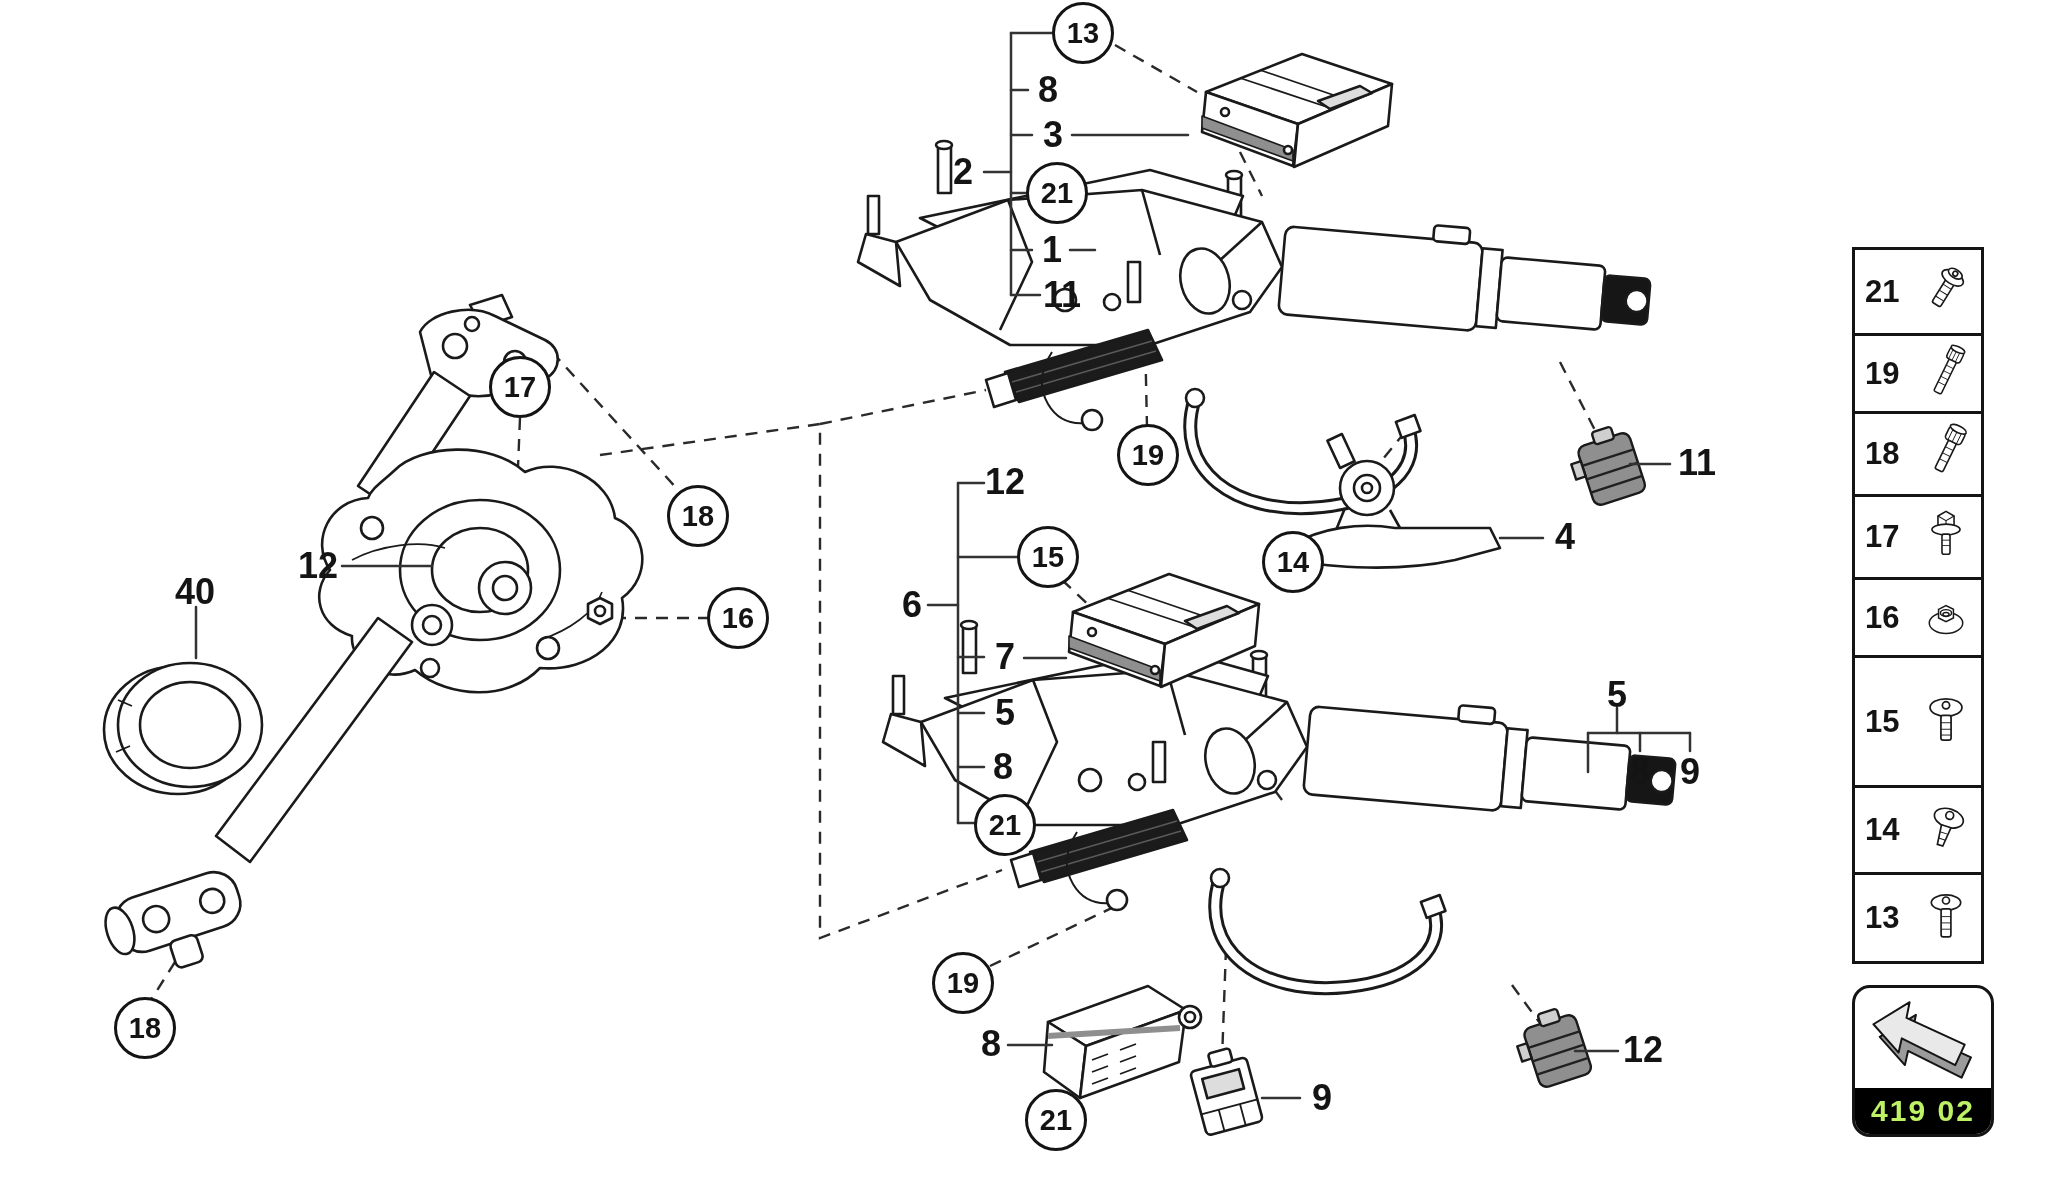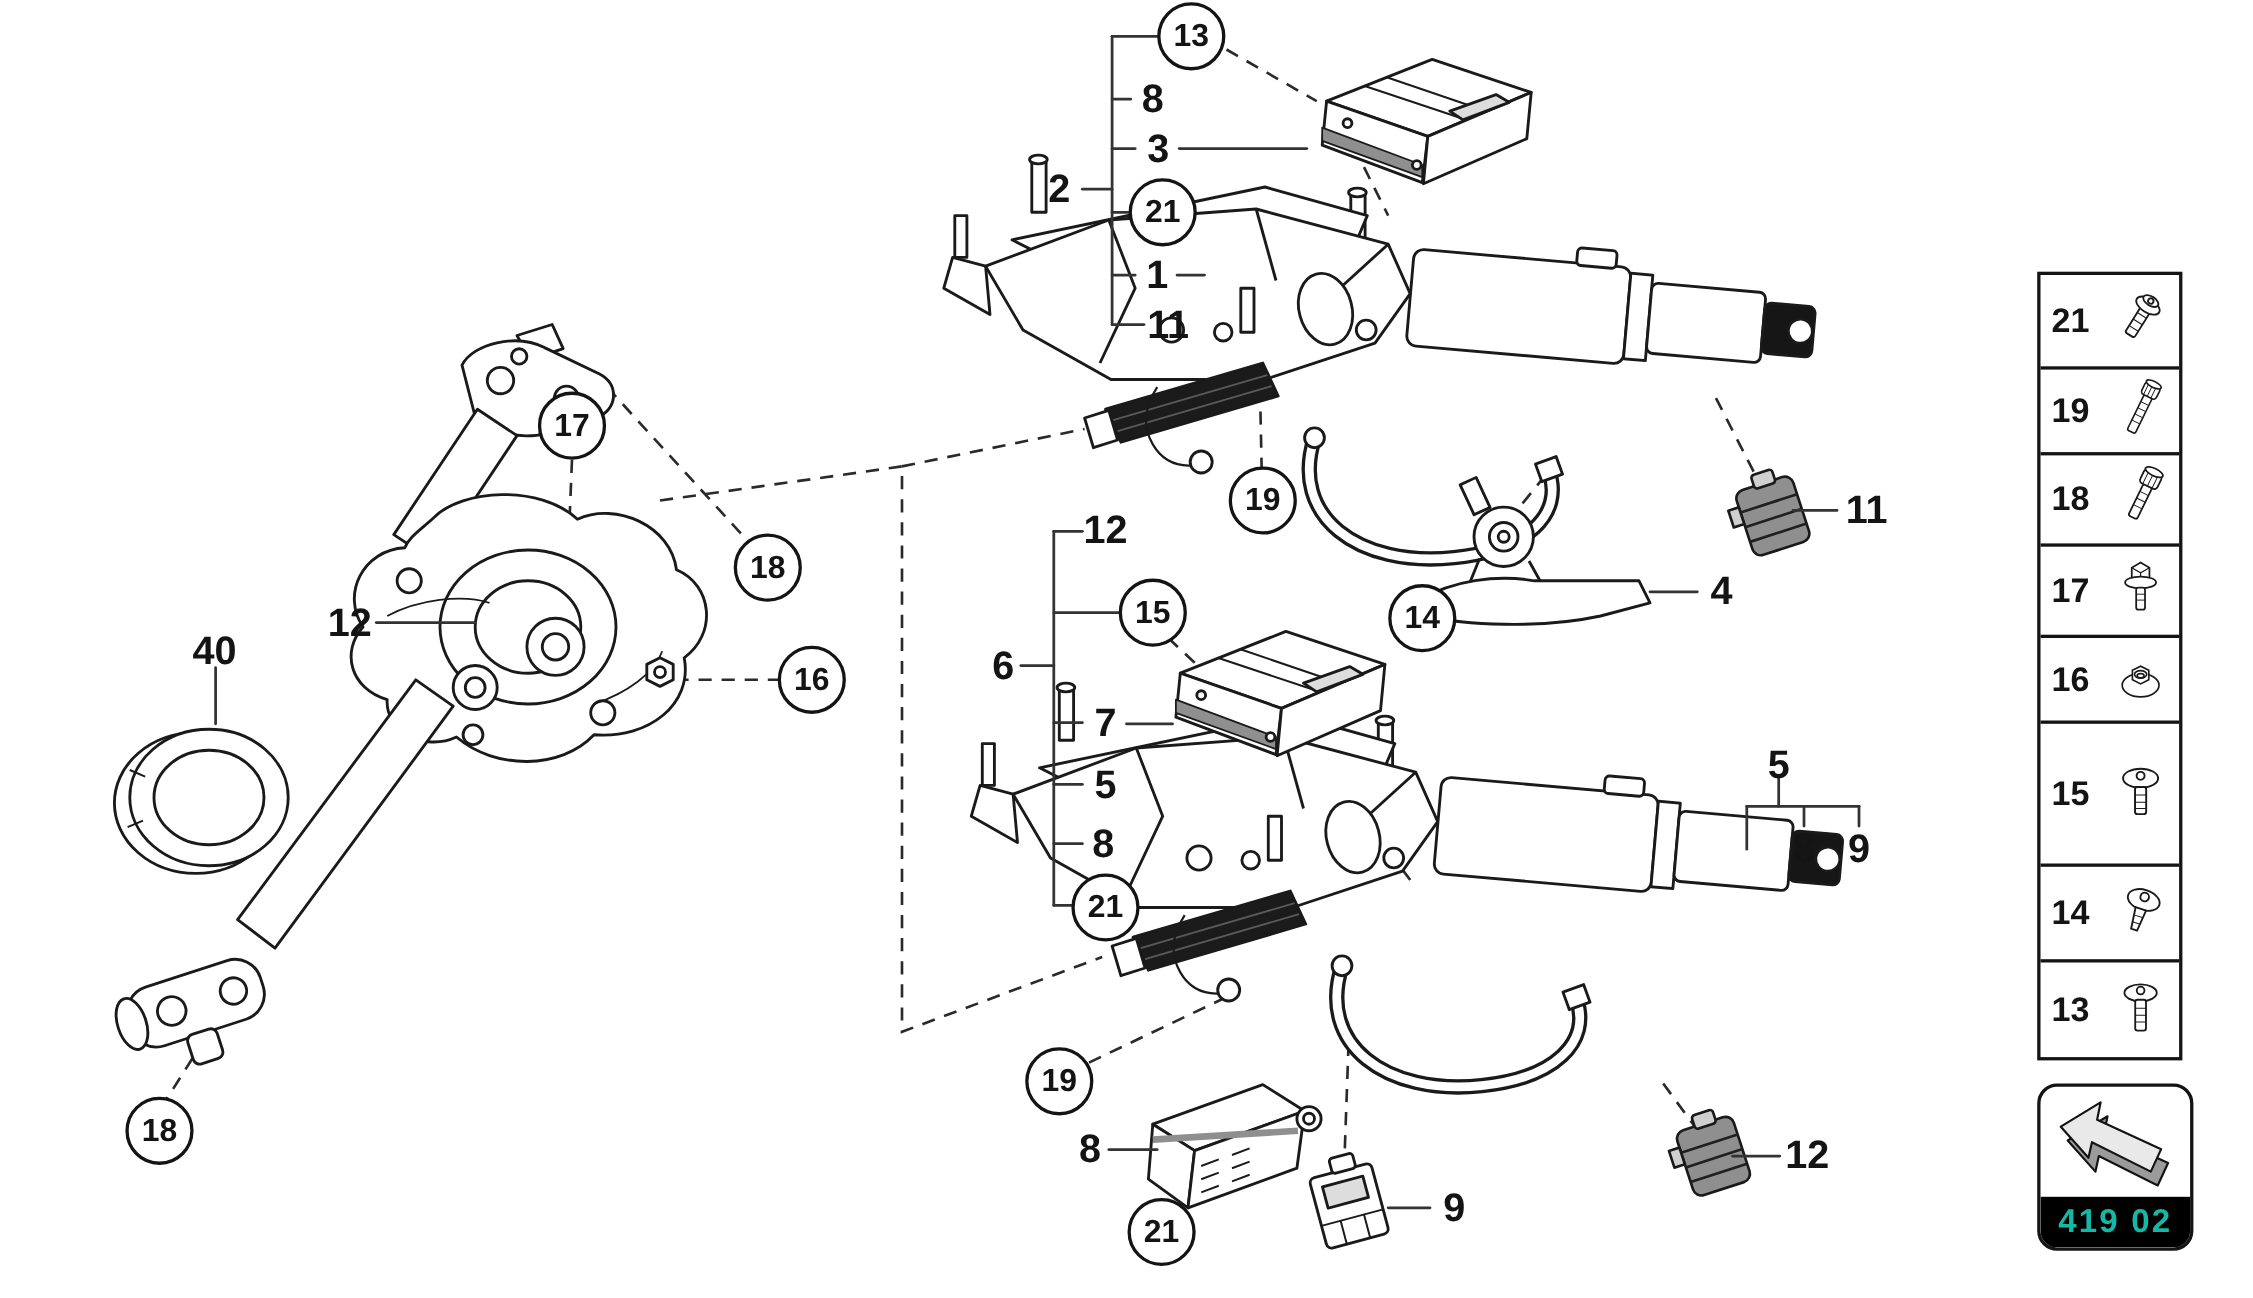--- a/index.html
+++ b/index.html
@@ -20,21 +20,21 @@
   .srow{display:flex;align-items:center;justify-content:space-between;
         padding:0 6px 0 10px;border-bottom:3px solid #141414;box-sizing:border-box}
   .srow:last-child{border-bottom:none}
   .snum{font-weight:bold;font-size:31px}
   .sicon{flex:0 0 auto}
   
   .nav-box{position:absolute;left:1852px;top:985px;width:142px;height:152px;z-index:4;
            border:3px solid #141414;border-radius:18px;overflow:hidden;background:#fff;
            display:flex;flex-direction:column;box-sizing:border-box}
   .nav-arrow-wrap{flex:1;display:flex;align-items:center;justify-content:center}
-  .nav-code{height:46px;background:#000;color:#14b8a6;font-weight:bold;font-size:30px;
+  .nav-code{height:46px;background:#000;color:#bef264;font-weight:bold;font-size:30px;
             display:flex;align-items:center;justify-content:center;letter-spacing:2px}
 </style>
 </head>
 <body>
 
 <svg id="art" width="2048" height="1180" viewBox="0 0 2048 1180">
   <defs>
 
     <g id="sym-column" stroke="#1a1a1a" stroke-width="2.6" fill="#ffffff" stroke-linejoin="round">
 

